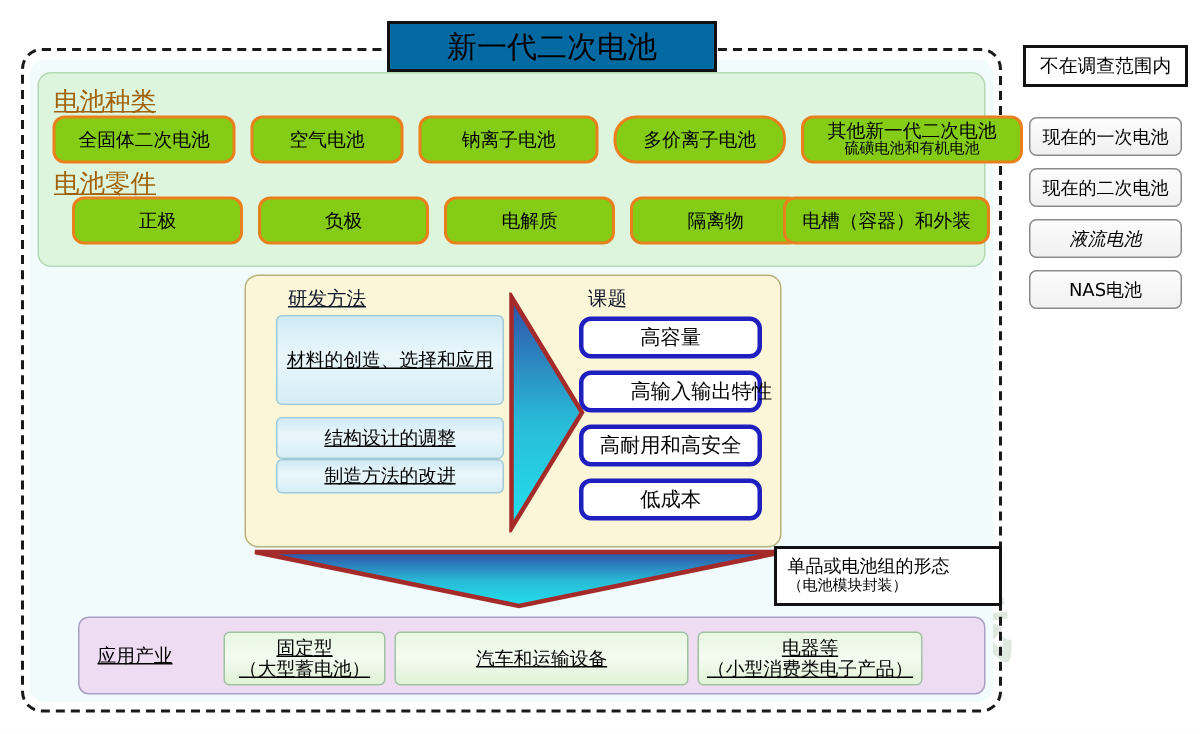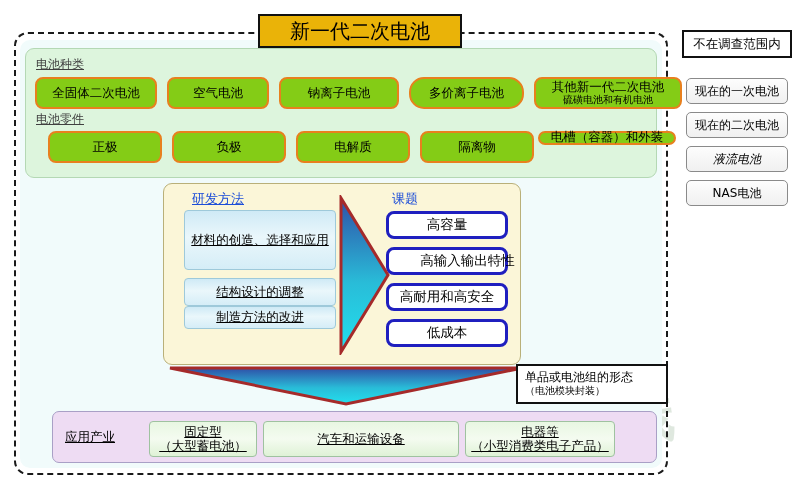--- a/index.html
+++ b/index.html
@@ -33,23 +33,23 @@
     border: 2px dashed #1a1a1a;
     border-radius: 14px;
     background: transparent;
     z-index: 2;
   }
 
   
   .main-title {
     position: absolute;
     left: 258px; top: 14px;
-    width: 204px; height: 34px;
+    width: 220px; height: 34px;
     border: 2px solid #111;
-    background: #eab308;
+    background: #0369a1;
     display: flex; align-items: center; justify-content: center;
     font-size: 20px; color: #000;
     z-index: 6;
   }
 
   
   .stage {
     position: absolute;
     left: 20px; top: 40px;
     width: 642px; height: 428px;
@@ -63,21 +63,21 @@
     position: absolute;
     left: 25px; top: 48px;
     width: 632px; height: 130px;
     background: #ddf5dd;
     border: 1px solid #b4d8b4;
     border-radius: 9px;
     z-index: 4;
   }
   .panel-label {
     position: absolute;
-    font-size: 12px; color: #404040;
+    font-size: 17px; color: #a16207;
     text-decoration: underline;
   }
   .pl-types { left: 10px; top: 7px; }
   .pl-parts { left: 10px; top: 62px; }
 
   .orange-box {
     position: absolute;
     background: #84cc16;
     border: 2px solid #e8801e;
     border-radius: 8px;
@@ -95,21 +95,21 @@
     position: absolute;
     left: 163px; top: 183px;
     width: 358px; height: 182px;
     background: #fbf6d8;
     border: 1px solid #b9b079;
     border-radius: 9px;
     z-index: 4;
   }
   .cream-head {
     position: absolute;
-    font-size: 13px; color: #1d4ed8;
+    font-size: 13px; color: #0f172a;
     text-decoration: underline;
     top: 6px;
   }
   .ch-left  { left: 28px; }
   .ch-right { left: 228px; text-decoration: none; }
 
   .blue-grad-box {
     position: absolute;
     background: linear-gradient(180deg,#cfeaf6 0%,#eaf7fb 45%,#d5edf7 100%);
     border: 1px solid #9ec9da;
@@ -246,21 +246,21 @@
     </div>
     <div class="orange-box" style="left:146px;top:82px; width:114px; height:32px;">
       <div>负极</div>
     </div>
     <div class="orange-box" style="left:270px;top:82px; width:114px; height:32px;">
       <div>电解质</div>
     </div>
     <div class="orange-box" style="left:394px;top:82px; width:114px; height:32px;">
       <div>隔离物</div>
     </div>
-    <div class="orange-box" style="left:512px;top:82px; width:138px; height:14px;font-family:Liberation Mono, monospace;">
+    <div class="orange-box" style="left:496px;top:82px; width:138px; height:32px;">
       <div>电槽（容器）和外装</div>
     </div>
   </div>
 
   <div class="cream-panel">
     <div class="cream-head ch-left">研发方法</div>
     <div class="cream-head ch-right">课题</div>
 
     <div class="blue-grad-box" style="left:20px; top:26px; width:152px; height:60px;">
       <span>材料的创造、选择和应用</span>

